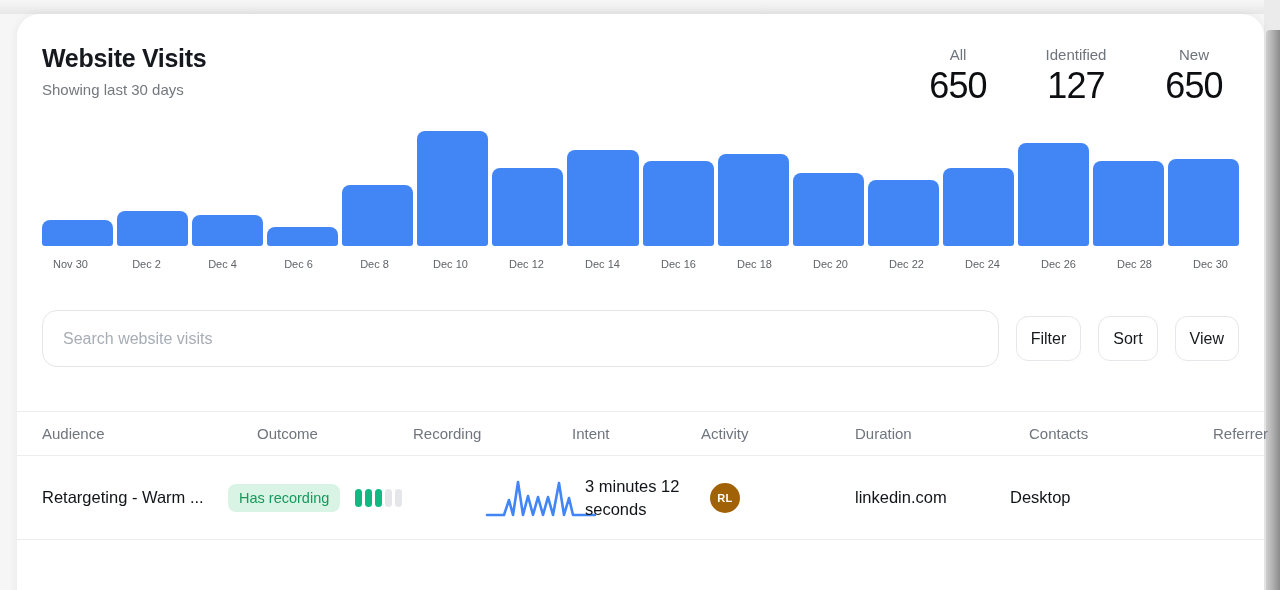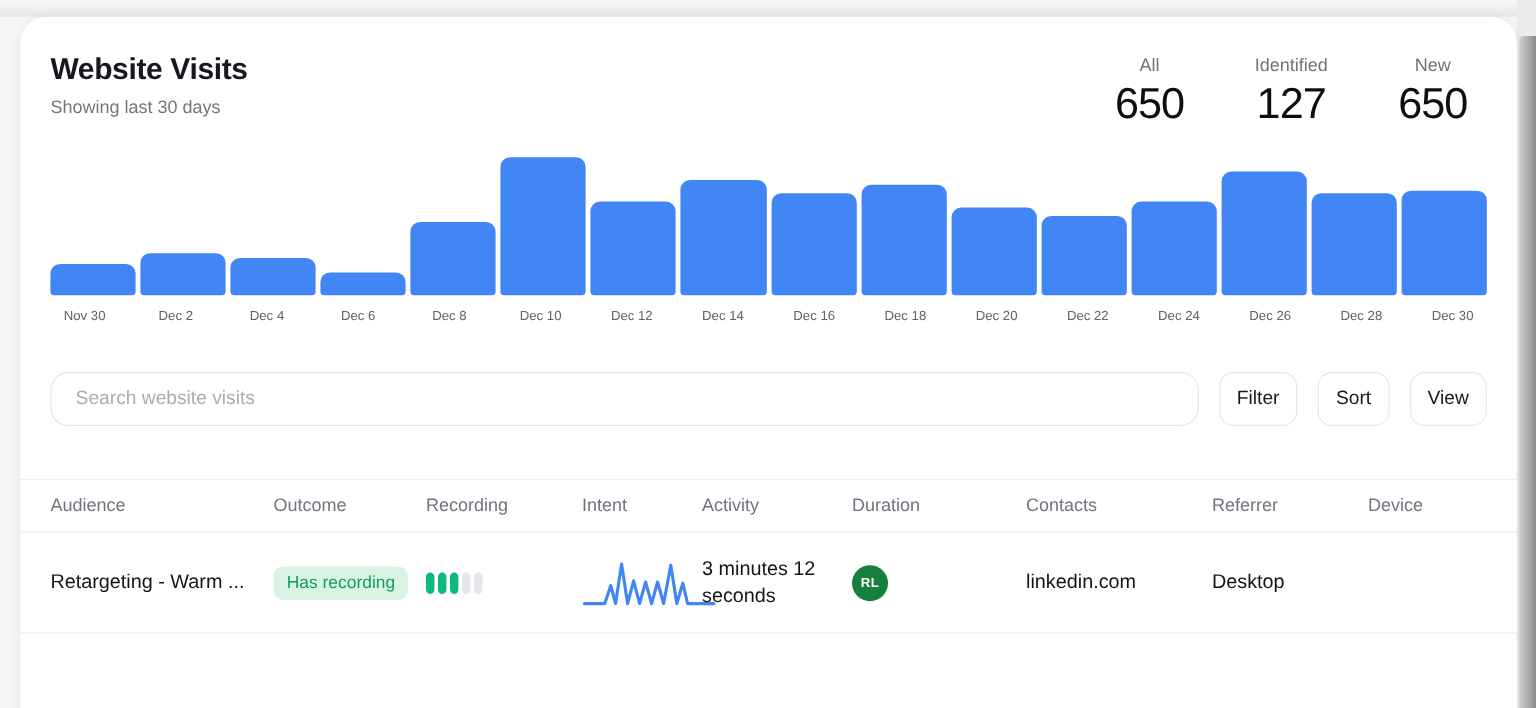--- a/index.html
+++ b/index.html
@@ -37,53 +37,53 @@
   .stat-value { margin-top: 2px; font-size: 36px; font-weight: 400; color: #0c0e11; letter-spacing: -0.8px; }
   
   .chart { display: flex; align-items: flex-end; gap: 4px; margin-top: 24px; height: 115px; }
   .bar-col { flex: 1; display: flex; flex-direction: column; justify-content: flex-end; height: 100%; position: relative; }
   .bar { width: 100%; background: #4285f4; border-radius: 8px 8px 3px 3px; }
   .bar-labels { display: flex; gap: 19px; margin-top: 12px; }
   .bar-label { flex: 1; text-align: center; font-size: 11px; color: #5f6призн368; color: #5f6368; font-weight: 500; }
   
   .toolbar { display: flex; align-items: center; margin-top: 40px; gap: 17px; }
   .search-input {
-    flex: 1; height: 45px; border: 1.5px solid #e3e5e9; border-radius: 15px;
+    flex: 1; height: 57px; border: 1.5px solid #e3e5e9; border-radius: 15px;
     padding: 0 20px; font-size: 16px; color: #15181d; outline: none; background: #fff;
     font-family: "Liberation Sans", "DejaVu Sans", sans-serif;
   }
   .search-input::placeholder { color: #a7adb5; }
   .tool-btn {
     height: 45px; padding: 0 14px; background: #fff; border: 1.5px solid #e6e7eb;
     border-radius: 12px; font-size: 16px; font-weight: 500; color: #17191d; cursor: pointer;
     font-family: "Liberation Sans", "DejaVu Sans", sans-serif;
   }
   
   .table-wrap { margin: 44px -25px 0; }
   .t-grid {
     display: grid;
     grid-template-columns: 186px 127px 130px 100px 125px 145px 155px 130px 1fr;
     align-items: center; padding: 0 25px;
   }
-  .thead { border-top: 1px solid #ededef; border-bottom: 1px solid #ededef; height: 45px; }
+  .thead { border-top: 1px solid #ededef; border-bottom: 1px solid #ededef; height: 45px; gap: 29px; }
   .th { font-size: 15px; color: #6f757e; font-weight: 500; }
   .trow { height: 84px; border-bottom: 1px solid #ededef; cursor: pointer; }
   .td { font-size: 16.5px; color: #111419; }
   .cell-audience { white-space: nowrap; overflow: hidden; }
   .badge {
     display: inline-block; background: #d9f3e5; color: #169a5c;
     font-size: 14.5px; font-weight: 500; padding: 6px 11px; border-radius: 8px;
   }
   .intent-meter { display: flex; gap: 3px; align-items: center; }
   .pill { width: 7px; height: 18px; border-radius: 4px; background: #e4e6e9; }
   .pill.on { background: #10b981; }
   .spark { display: block; }
   .cell-duration { max-width: 125px; line-height: 1.35; }
   .avatar {
-    width: 30px; height: 30px; border-radius: 50%; background: #15803d;
+    width: 30px; height: 30px; border-radius: 50%; background: #a16207;
     color: #fff; font-size: 11px; font-weight: 700; letter-spacing: 0.3px;
     display: flex; align-items: center; justify-content: center; cursor: pointer;
   }
 </style>
 </head>
 <body>
 
 <div class="top-strip"></div>
 <div class="right-rail"></div>
 <div class="right-thumb"></div>

